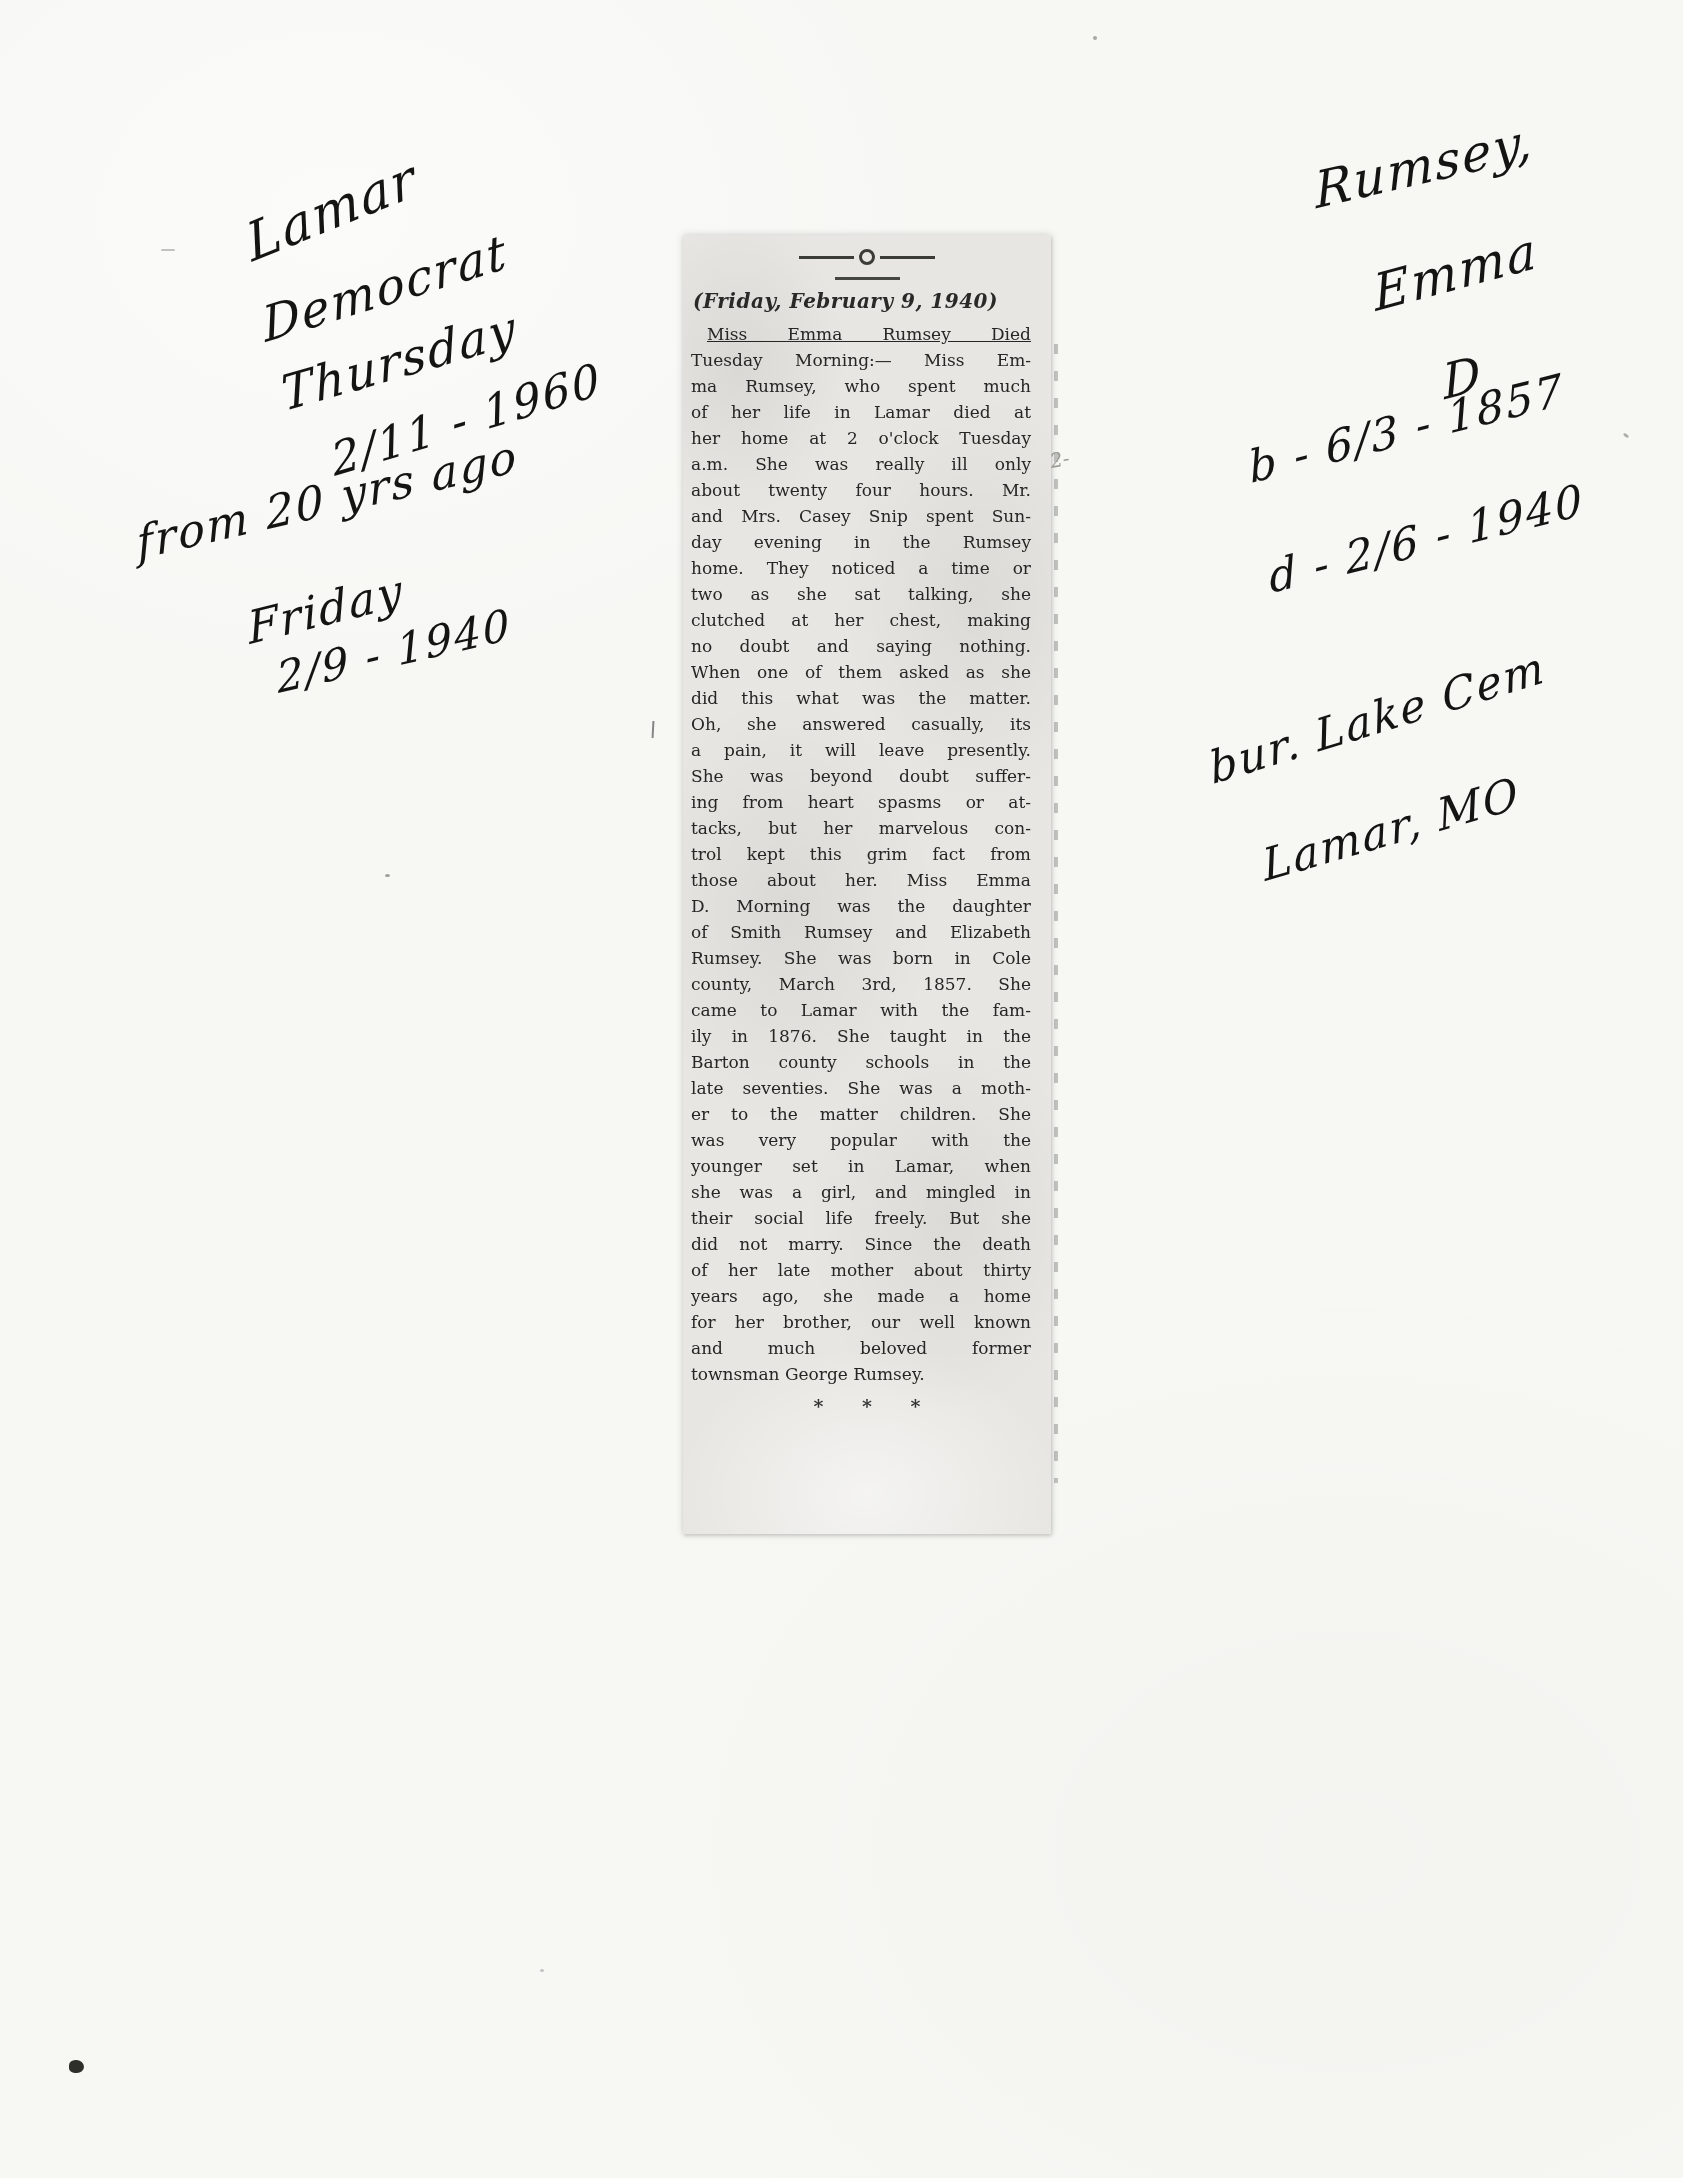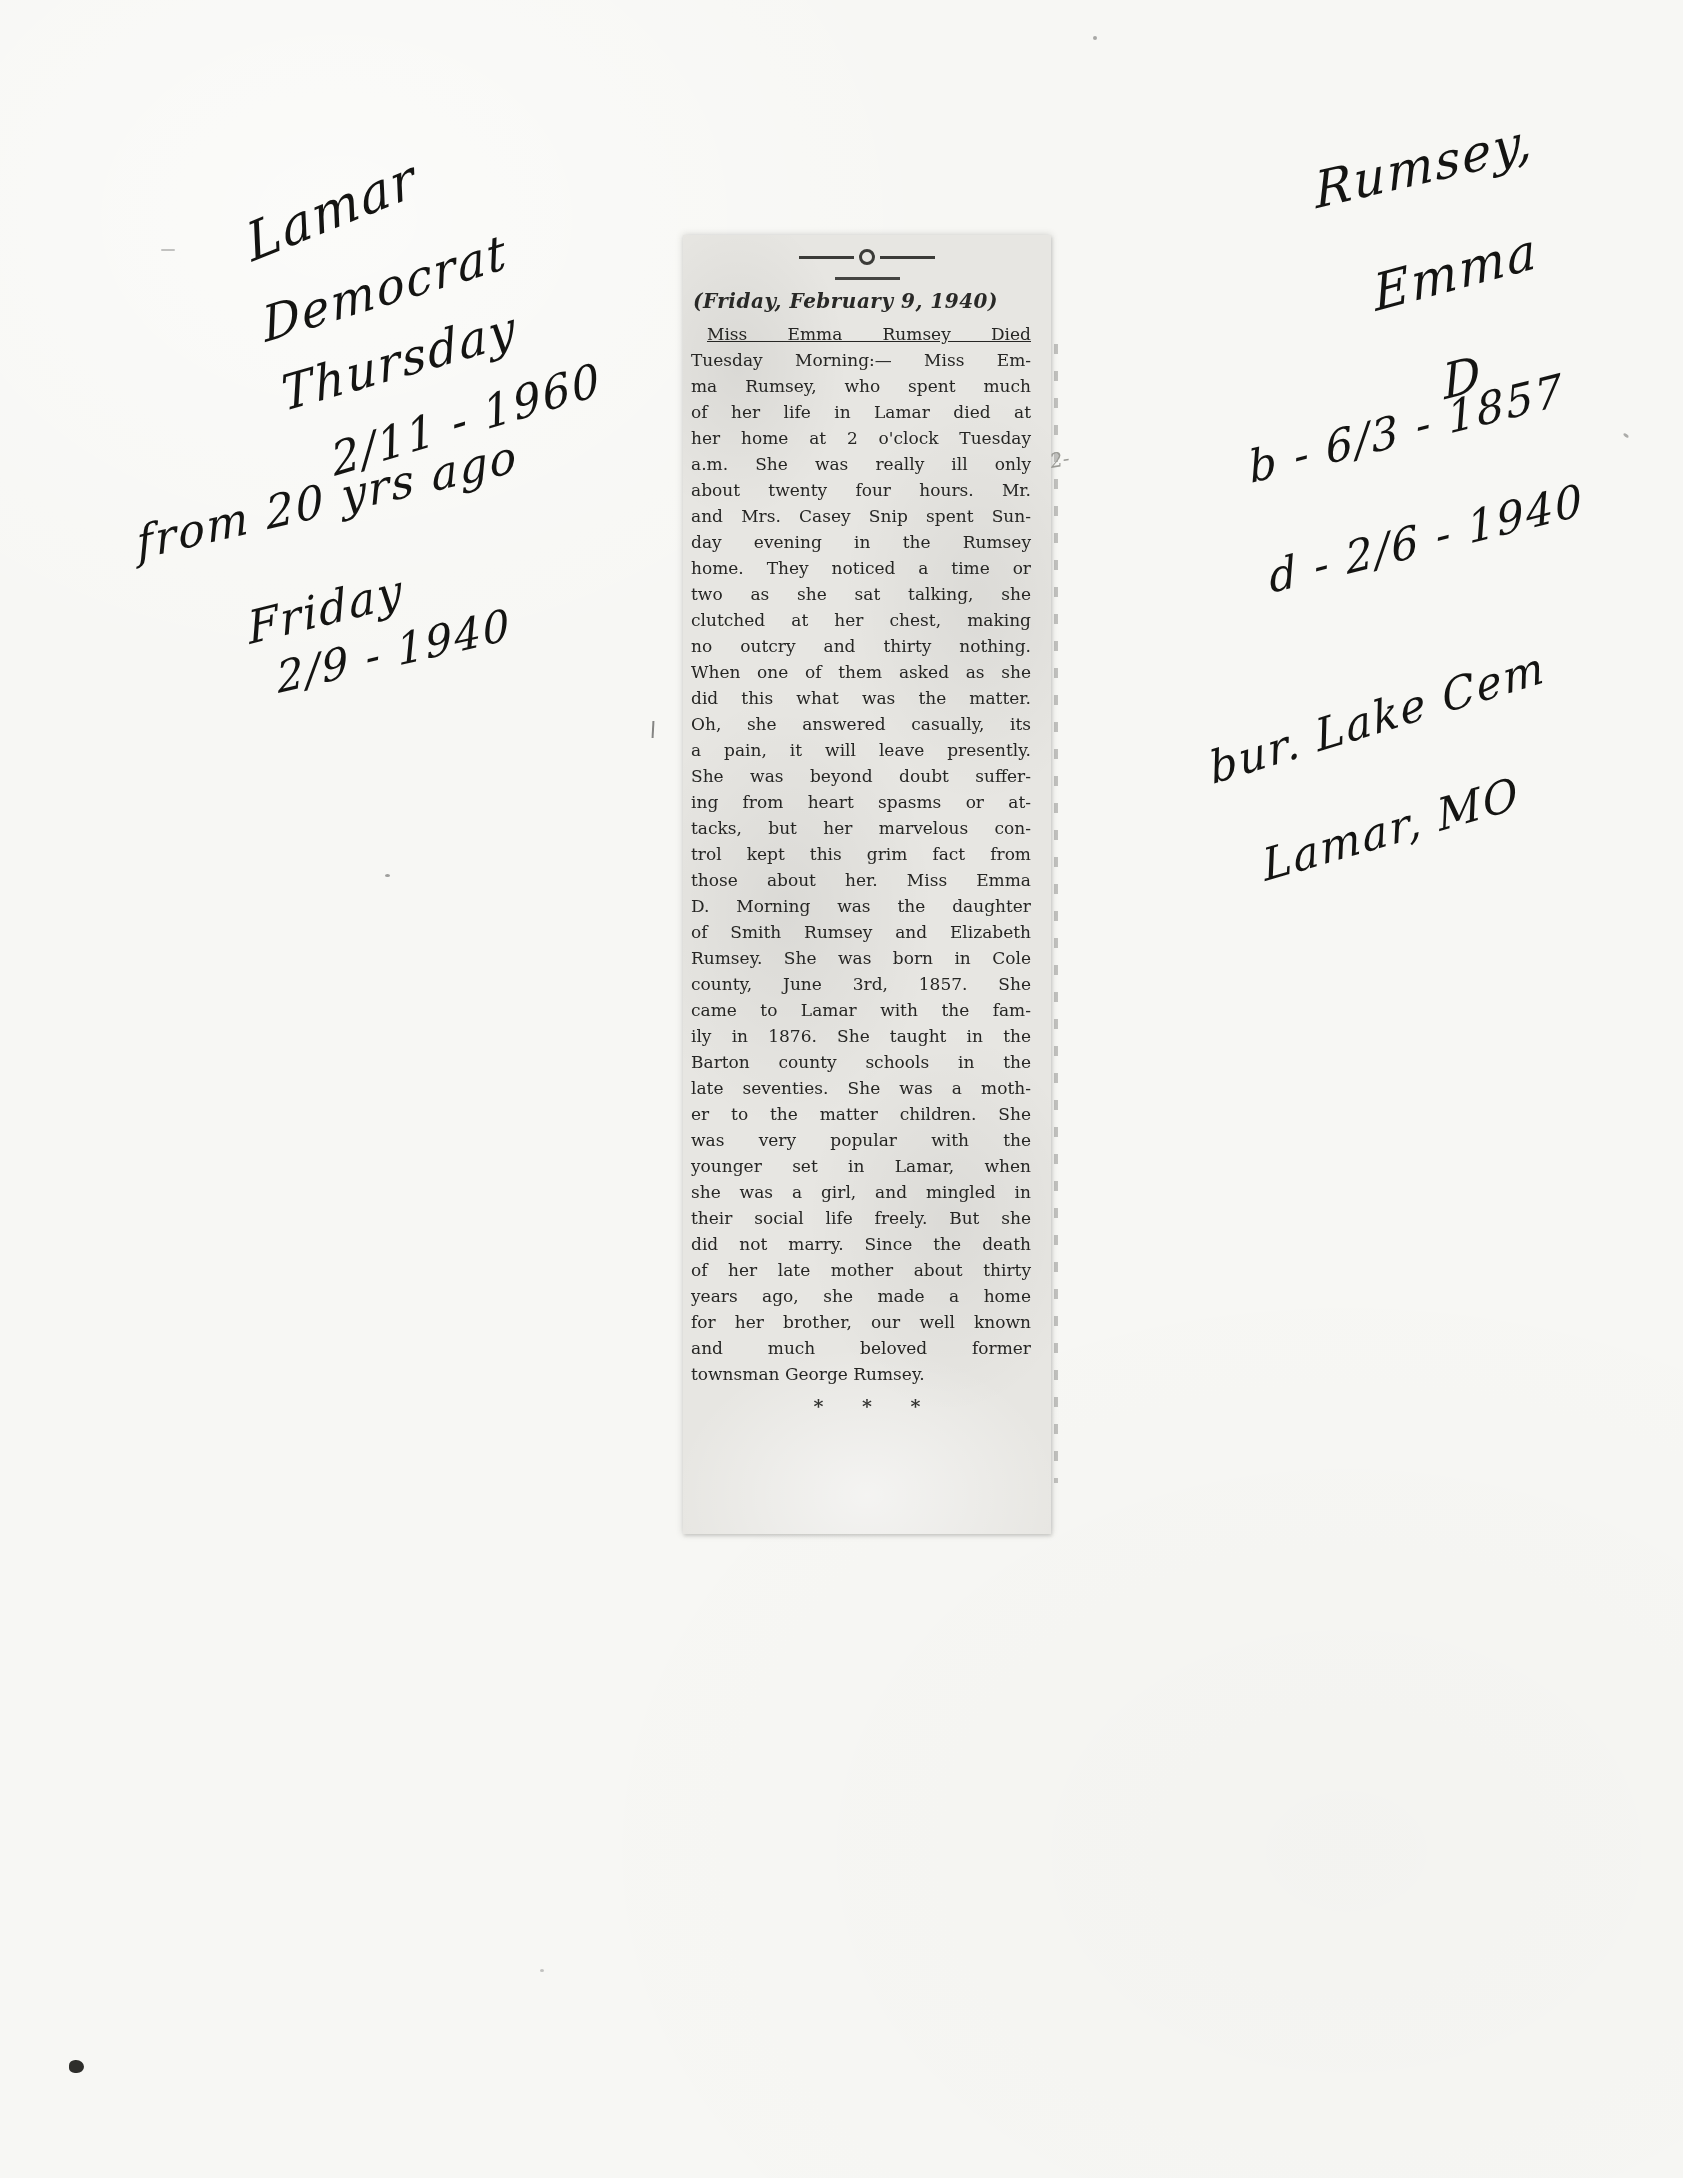--- a/index.html
+++ b/index.html
@@ -138,34 +138,34 @@
         <div class="body-line">ma Rumsey, who spent much</div>
         <div class="body-line">of her life in Lamar died at</div>
         <div class="body-line">her home at 2 o'clock Tuesday</div>
         <div class="body-line">a.m. She was really ill only</div>
         <div class="body-line">about twenty four hours. Mr.</div>
         <div class="body-line">and Mrs. Casey Snip spent Sun-</div>
         <div class="body-line">day evening in the Rumsey</div>
         <div class="body-line">home. They noticed a time or</div>
         <div class="body-line">two as she sat talking, she</div>
         <div class="body-line">clutched at her chest, making</div>
-        <div class="body-line">no outcry and thirty nothing.</div>
+        <div class="body-line">no doubt and saying nothing.</div>
         <div class="body-line">When one of them asked as she</div>
         <div class="body-line">did this what was the matter.</div>
         <div class="body-line">Oh, she answered casually, its</div>
         <div class="body-line">a pain, it will leave presently.</div>
         <div class="body-line">She was beyond doubt suffer-</div>
         <div class="body-line">ing from heart spasms or at-</div>
         <div class="body-line">tacks, but her marvelous con-</div>
         <div class="body-line">trol kept this grim fact from</div>
         <div class="body-line">those about her. Miss Emma</div>
         <div class="body-line">D. Morning was the daughter</div>
         <div class="body-line">of Smith Rumsey and Elizabeth</div>
         <div class="body-line">Rumsey. She was born in Cole</div>
-        <div class="body-line">county, June 3rd, 1857. She</div>
+        <div class="body-line">county, March 3rd, 1857. She</div>
         <div class="body-line">came to Lamar with the fam-</div>
         <div class="body-line">ily in 1876. She taught in the</div>
         <div class="body-line">Barton county schools in the</div>
         <div class="body-line">late seventies. She was a moth-</div>
         <div class="body-line">er to the matter children. She</div>
         <div class="body-line">was very popular with the</div>
         <div class="body-line">younger set in Lamar, when</div>
         <div class="body-line">she was a girl, and mingled in</div>
         <div class="body-line">their social life freely. But she</div>
         <div class="body-line">did not marry. Since the death</div>

